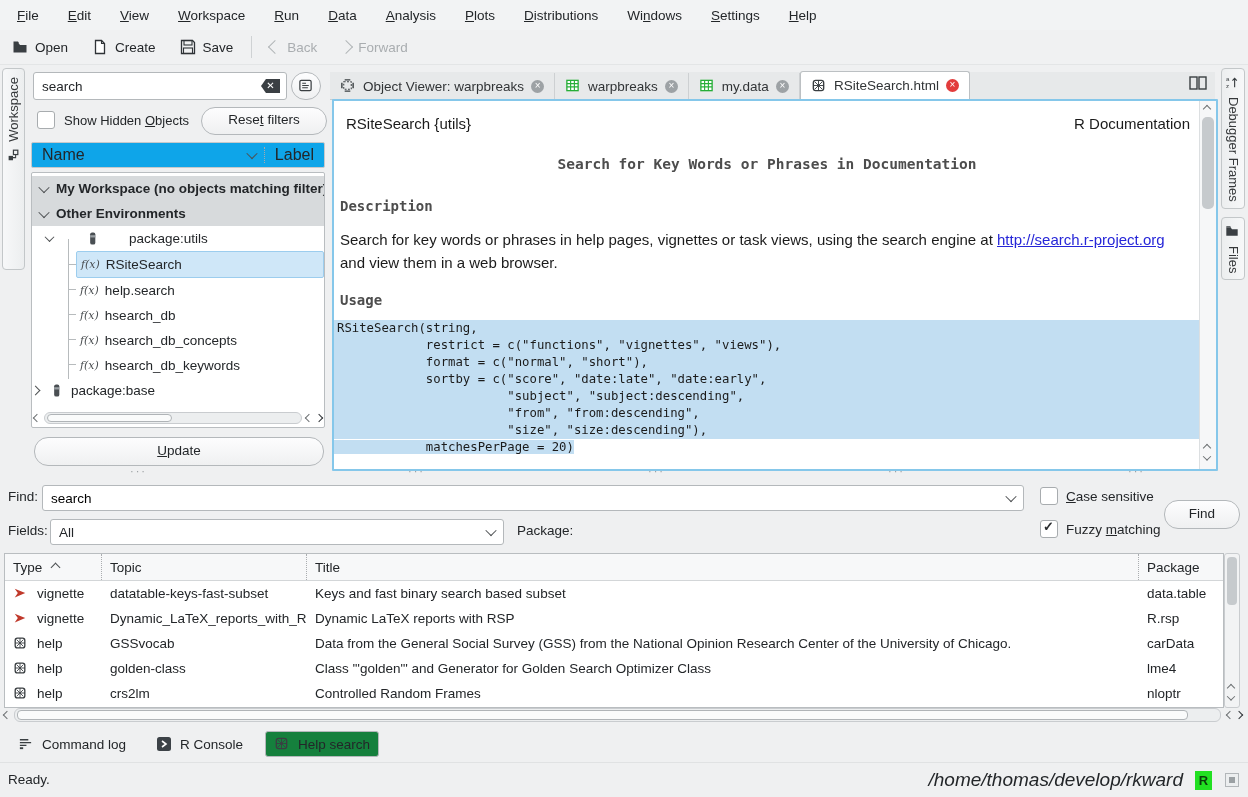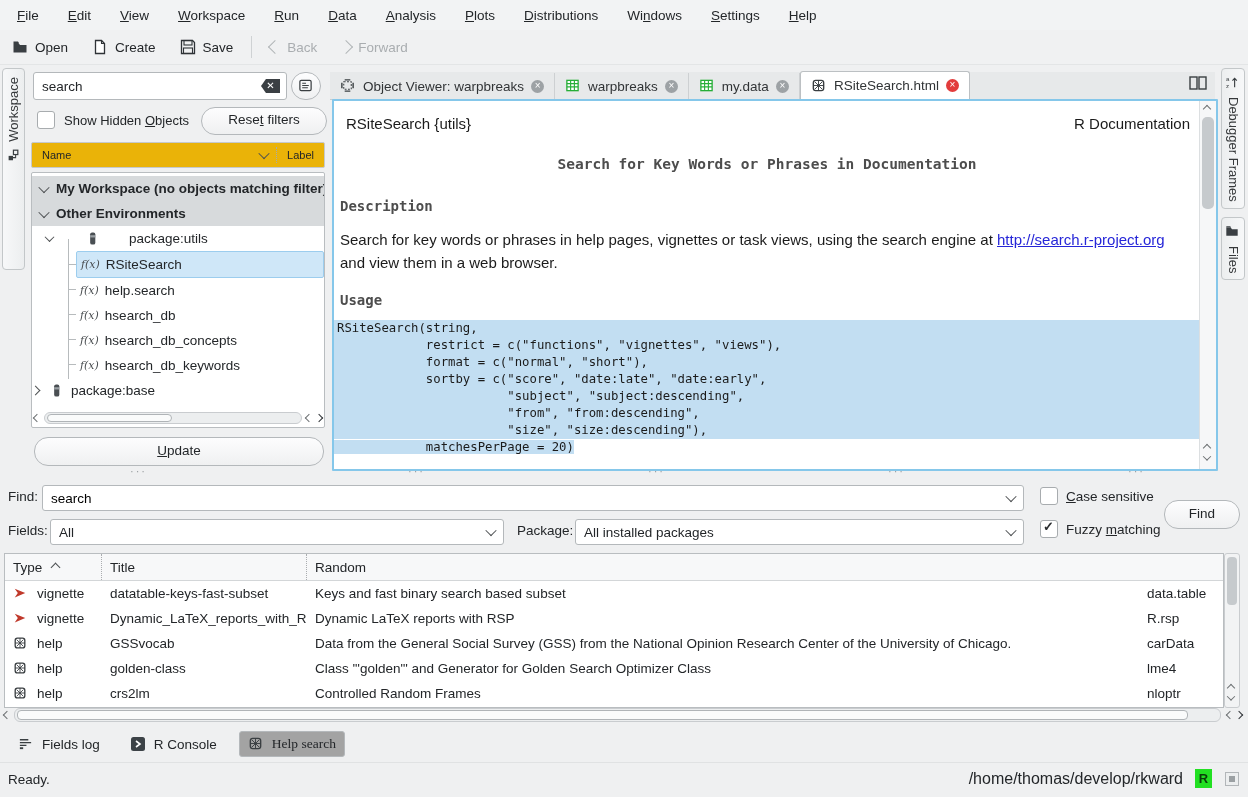--- a/index.html
+++ b/index.html
@@ -42,21 +42,21 @@
   .inputbox{background:#fff;border:1px solid #b4b8bb;border-radius:3px;}
   #ws-search{left:8px;top:8px;width:252px;height:26px;display:flex;align-items:center;}
   #ws-search input{border:none;outline:none;flex:1;font:13.5px "Liberation Sans",sans-serif;color:#232629;padding:0 0 0 8px;background:transparent;}
   .clear-glyph{width:19px;height:14px;background:#3a3f43;clip-path:polygon(26% 0,100% 0,100% 100%,26% 100%,0 50%);color:#fff;font-size:10px;line-height:14px;text-align:center;margin-right:6px;}
   #ws-config-btn{left:266px;top:8px;width:28px;height:26px;display:flex;align-items:center;justify-content:center;}
   .btn{background:linear-gradient(#fdfdfe,#eff0f1);border:1px solid #b4b8bb;border-radius:14px;color:#232629;font-size:13.5px;}
   .checkbox{width:16px;height:16px;background:#fff;border:1px solid #a8acaf;border-radius:3px;display:inline-block;position:relative;}
   .checkbox.checked::after{content:"✓";position:absolute;left:2px;top:-2px;font-size:13px;color:#2b2e30;font-weight:bold;}
   #ws-hidden-row{left:12px;top:47px;display:flex;align-items:center;gap:9px;}
   #ws-reset-btn{left:176px;top:43px;width:124px;height:26px;text-align:center;line-height:24px;}
-  #ws-colhead{left:6px;top:78px;width:292px;height:24px;background:#eab308;border:1px solid #c6c9cb;border-radius:2px;display:flex;align-items:center;font-size:11px;color:#232629;}
+  #ws-colhead{left:6px;top:78px;width:292px;height:24px;background:#0ea5e9;border:1px solid #c6c9cb;border-radius:2px;display:flex;align-items:center;font-size:16px;color:#232629;}
   #ws-tree{left:6px;top:108px;width:292px;height:254px;background:#fff;border:1px solid #b9bdc0;border-radius:2px;overflow:hidden;}
   .trow25{height:25px;display:flex;align-items:center;white-space:nowrap;overflow:hidden;font-size:13.5px;}
   .tree-section{background:#d7dadc;font-weight:bold;padding-left:8px;gap:8px;}
   .tree-item{gap:6px;}
   .fnx{font-family:"DejaVu Serif",serif;font-style:italic;font-size:11px;color:#4a4e51;}
   .tree-sel{background:#cfe7f8;border:1px solid #9ccdee;border-radius:2px;}
   .guide{position:absolute;background:#b7bbbd;}
   .hscroll{display:flex;align-items:center;}
   .sc-track{background:#eceeef;border:1px solid #c9cccf;border-radius:6px;position:relative;height:10px;}
   .sc-thumb{position:absolute;top:1px;height:6px;background:#fafbfb;border:1px solid #b0b4b7;border-radius:4px;}
@@ -111,21 +111,21 @@
   #rt-head .hcell:last-child{border-right:none;}
   .rrow{height:25px;font-size:13.5px;color:#232629;}
   .rcell{padding-left:8px;white-space:nowrap;overflow:hidden;display:flex;align-items:center;gap:8px;}
   #rt-vscroll{position:absolute;left:1224px;top:553px;width:14px;height:153px;background:#f2f3f4;border:1px solid #c9cccf;border-radius:3px;}
   #rt-vthumb{position:absolute;left:2px;right:2px;top:3px;height:48px;background:#c6cacd;border-radius:4px;}
   #rt-hscroll{left:0;top:708px;width:1248px;height:14px;display:flex;align-items:center;}
 
   
   #bottom-tabs{left:0;top:728px;width:1248px;height:32px;display:flex;align-items:center;gap:14px;padding-left:10px;}
   .btab{display:flex;align-items:center;gap:8px;font-size:13.5px;color:#232629;padding:4px 8px;}
-  .btab.active{background:#a3a3a3;border:1px solid #b4b8bb;border-radius:3px;font-family:Liberation Serif, serif;}
+  .btab.active{background:#15803d;border:1px solid #b4b8bb;border-radius:3px;}
 
   
   #statusbar{left:0;top:762px;width:1248px;height:35px;border-top:1px solid #e0e2e3;}
   #status-text{position:absolute;left:8px;top:9px;font-size:13.5px;color:#232629;}
   #status-right{position:absolute;right:8px;top:6px;display:flex;align-items:center;gap:12px;}
   #r-badge{width:17px;height:19px;background:#22e022;color:#0b3d0b;font-weight:bold;font-size:13px;display:flex;align-items:center;justify-content:center;}
 </style>
 </head>
 <body>
 
@@ -382,38 +382,35 @@
     <span class="fp-label"><u>C</u>ase sensitive</span>
   </span>
   <div id="find-btn" class="abs btn">Find</div>
 
   <span class="abs fp-label" style="left:8px;top:43px;">Fields:</span>
   <div class="abs combo" style="left:50px;top:39px;width:452px;">
     <span class="val">All</span>
     <span class="chev down arr"></span>
   </div>
   <span class="abs fp-label" style="left:517px;top:43px;">Package:</span>
-  <div class="abs combo" style="left:575px;top:39px;width:447px;">
-    <span class="val">All installed packages</span>
-    <span class="chev down arr"></span>
-  </div>
   <span class="abs" style="left:1040px;top:40px;display:flex;align-items:center;gap:8px;">
     <span class="checkbox checked"></span>
     <span class="fp-label">Fuzzy <u>m</u>atching</span>
   </span>
 </div>
 
 <div id="rtable" class="abs">
   <div id="rt-head" class="rgrid">
     <span class="hcell">
       <span>Type</span>
       <span class="chev up" style="width:6px;height:6px;"></span>
     </span>
+    <span class="hcell">Topic</span>
     <span class="hcell">Title</span>
-    <span class="hcell">Random</span>
+    <span class="hcell">Package</span>
   </div>
 
   <div class="rgrid rrow">
     <span class="rcell">
         <span class="icon16"><svg viewBox="0 0 16 16" width="14" height="14">
             <path d="M2 3 L14 8 L2 13 L5.5 8 Z" fill="#c0392b"></path>
           </svg></span>
         <span>vignette</span>
       </span>
     <span class="rcell">datatable-keys-fast-subset</span>
@@ -481,41 +478,41 @@
   <span class="chev left sm" style="margin:0 3px 0 6px;"></span>
   <span class="chev right sm" style="margin-right:6px;border-color:#2f3337;"></span>
 </div>
 
 <div id="bottom-tabs" class="abs">
   <span class="btab">
     <span class="icon16"><svg viewBox="0 0 16 16" width="15" height="15">
           <path d="M2 4 h9 M2 7 h12 M2 10 h7" stroke="#3a3f42" stroke-width="1.4"></path>
           <rect x="2" y="12" width="3.5" height="2" fill="#3a3f42"></rect>
         </svg></span>
-    <span>Fields log</span>
+    <span>Command log</span>
   </span>
   <span class="btab">
     <span class="icon16"><svg viewBox="0 0 16 16" width="16" height="16">
           <rect x="1" y="1" width="14" height="14" rx="2.5" fill="#3c4247"></rect>
           <path d="M6 5 l4 3 -4 3" stroke="#fff" stroke-width="1.6" fill="none"></path>
         </svg></span>
     <span>R Console</span>
   </span>
   <span class="btab active">
     <span class="icon16"><svg viewBox="0 0 16 16" width="15" height="15">
           <rect x="2.5" y="2.5" width="11" height="11" rx="2.5" fill="none" stroke="#3a3f42" stroke-width="1.5"></rect>
           <path d="M2.5 8 H13.5 M8 2.5 V13.5 M4.2 4.2 L11.8 11.8 M11.8 4.2 L4.2 11.8" stroke="#3a3f42" stroke-width="1"></path>
         </svg></span>
     <span>Help search</span>
   </span>
 </div>
 
 <div id="statusbar" class="abs">
   <span id="status-text">Ready.</span>
   <span id="status-right">
-    <span style="font-size:16px;">/home/thomas/develop/rkward</span>
+    <span style="font-size:19px;font-style:italic;">/home/thomas/develop/rkward</span>
     <span id="r-badge">R</span>
     <span class="icon16"><svg viewBox="0 0 16 16" width="16" height="16">
           <rect x="1.5" y="1.5" width="13" height="13" fill="#eceeef" stroke="#b2b6b9"></rect>
           <rect x="5" y="5" width="6" height="6" fill="#9ba0a3"></rect>
         </svg></span>
   </span>
 </div>
 
 </body></html>

